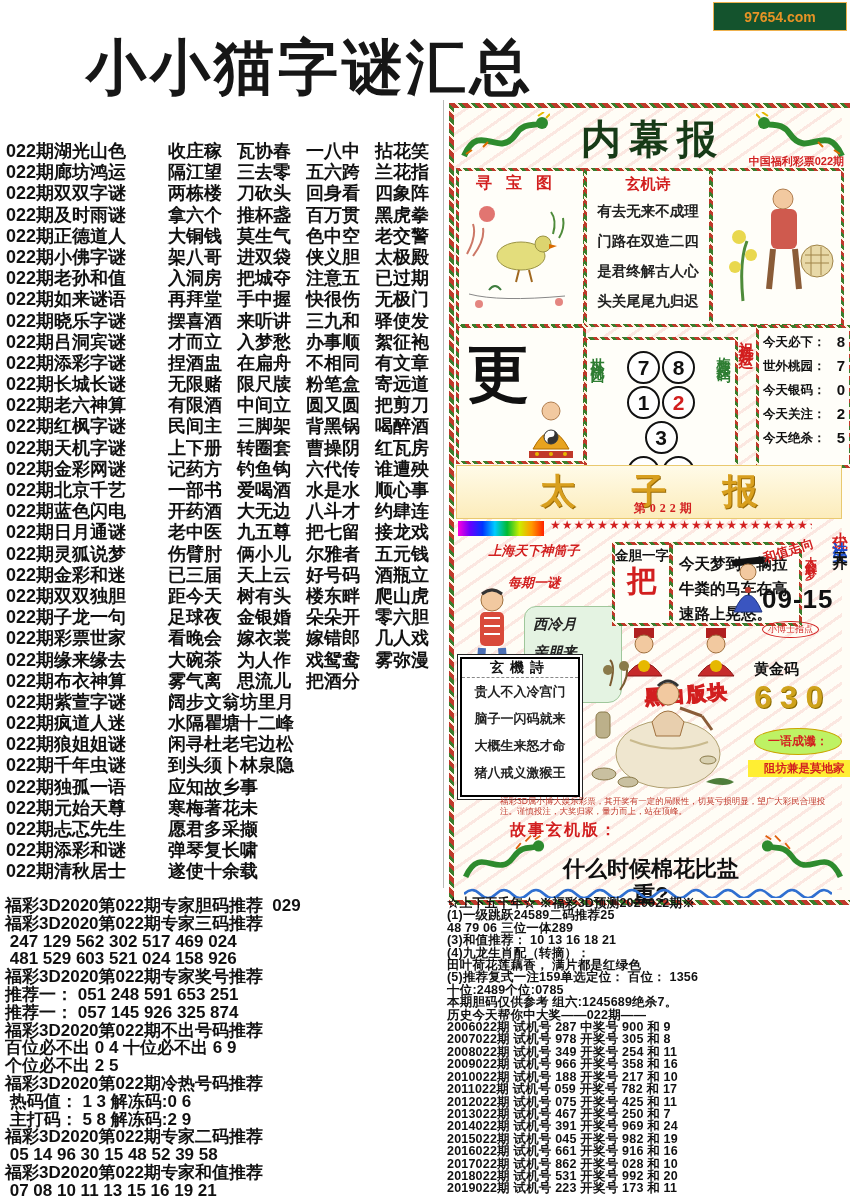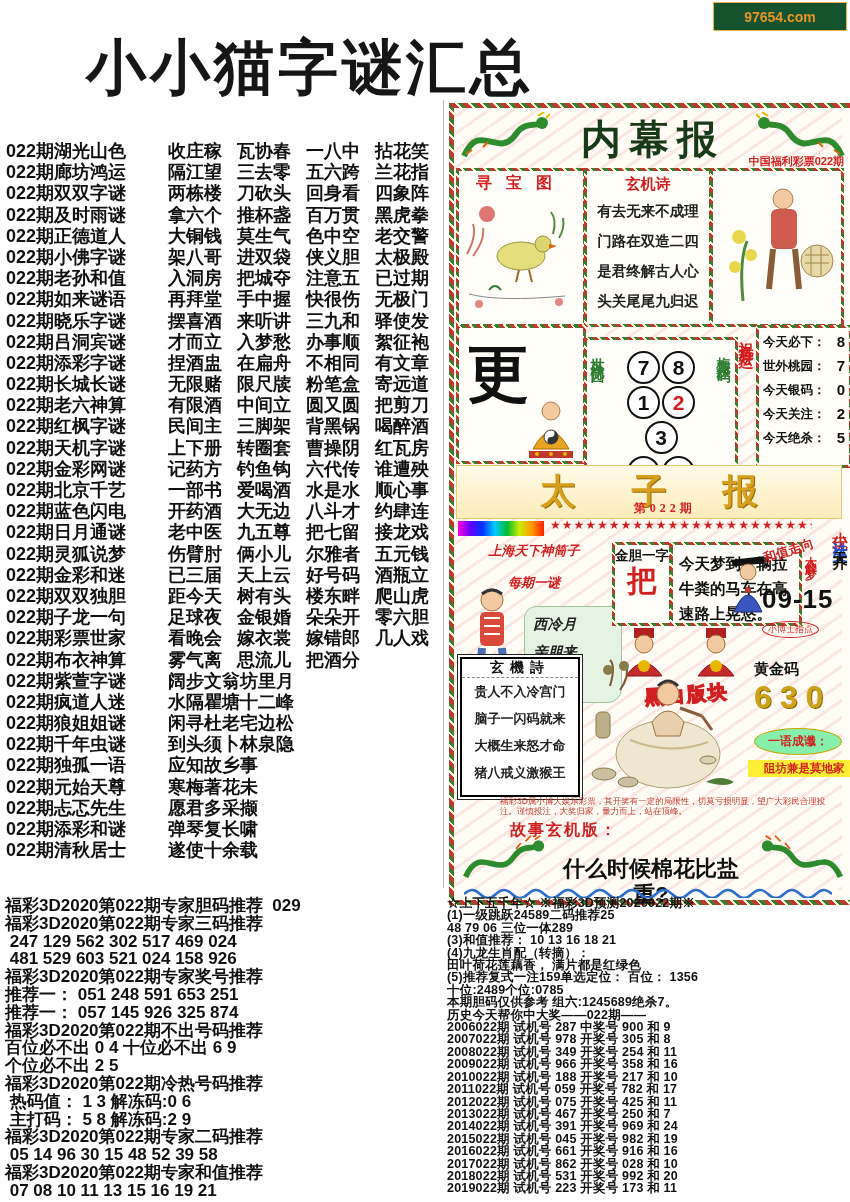--- a/index.html
+++ b/index.html
@@ -72,21 +72,21 @@
   .trend-range{font-size:26px;font-weight:bold;color:#111;letter-spacing:1px;}
   .oval-caption{border:1px solid #d21f1f;border-radius:50%;color:#d21f1f;font-size:9px;
                 padding:1px 5px;display:inline-block;white-space:nowrap;}
   .poem2{position:absolute;left:6px;top:549px;width:116px;height:136px;border:2px solid #000000;
          box-shadow:0 0 0 2px #fff,0 0 0 3px #222;background:#fff;}
   .poem2 .t{font-family:"DejaVu Serif",serif;font-weight:bold;font-size:14px;text-align:center;
             border-bottom:1px dashed #888;letter-spacing:6px;}
   .poem2 .poem-line{font-size:13px;line-height:27px;}
   .gold-label{font-weight:bold;font-size:15px;color:#111;}
   .gold-value{font-size:32px;font-weight:bold;color:#cfa21b;letter-spacing:8px;text-shadow:1px 1px 0 #8a6a00;}
-  .proverb-oval{background:#86efac;border:1px solid #caa400;border-radius:50%;color:#d21f1f;
+  .proverb-oval{background:#bef264;border:1px solid #caa400;border-radius:50%;color:#d21f1f;
                 font-weight:bold;font-size:12px;text-align:center;padding:4px 2px;}
   .hl-text{background:#ffee33;color:#d21f1f;font-weight:bold;font-size:11.5px;padding:1px 16px;white-space:nowrap;}
   .fine-print{position:absolute;left:46px;top:688px;width:330px;color:#c23b2e;font-size:8.5px;line-height:10px;}
   .story-label{position:absolute;left:56px;top:712px;color:#d21f1f;font-weight:bold;font-size:16px;letter-spacing:2px;}
   .story-riddle{position:absolute;left:92px;top:748px;width:210px;font-size:22px;font-weight:bold;
                 text-align:center;line-height:26px;}
   .waves{position:absolute;bottom:2px;left:10px;}
   
   #bottom-left{position:absolute;left:5px;top:897px;width:436px;font-weight:bold;font-size:17px;
                line-height:17.8px;white-space:pre;}
@@ -119,20 +119,21 @@
       <div class="riddle-row"><span class="r-name">022期天机字谜</span><span class="r-p">上下册</span><span class="r-p">转圈套</span><span class="r-p">曹操阴</span><span class="r-p">红瓦房</span></div>
       <div class="riddle-row"><span class="r-name">022期金彩网谜</span><span class="r-p">记药方</span><span class="r-p">钓鱼钩</span><span class="r-p">六代传</span><span class="r-p">谁遭殃</span></div>
       <div class="riddle-row"><span class="r-name">022期北京千艺</span><span class="r-p">一部书</span><span class="r-p">爱喝酒</span><span class="r-p">水是水</span><span class="r-p">顺心事</span></div>
       <div class="riddle-row"><span class="r-name">022期蓝色闪电</span><span class="r-p">开药酒</span><span class="r-p">大无边</span><span class="r-p">八斗才</span><span class="r-p">约肆连</span></div>
       <div class="riddle-row"><span class="r-name">022期日月通谜</span><span class="r-p">老中医</span><span class="r-p">九五尊</span><span class="r-p">把七留</span><span class="r-p">接龙戏</span></div>
       <div class="riddle-row"><span class="r-name">022期灵狐说梦</span><span class="r-p">伤臂肘</span><span class="r-p">俩小儿</span><span class="r-p">尔雅者</span><span class="r-p">五元钱</span></div>
       <div class="riddle-row"><span class="r-name">022期金彩和迷</span><span class="r-p">已三届</span><span class="r-p">天上云</span><span class="r-p">好号码</span><span class="r-p">酒瓶立</span></div>
       <div class="riddle-row"><span class="r-name">022期双双独胆</span><span class="r-p">距今天</span><span class="r-p">树有头</span><span class="r-p">楼东畔</span><span class="r-p">爬山虎</span></div>
       <div class="riddle-row"><span class="r-name">022期子龙一句</span><span class="r-p">足球夜</span><span class="r-p">金银婚</span><span class="r-p">朵朵开</span><span class="r-p">零六胆</span></div>
       <div class="riddle-row"><span class="r-name">022期彩票世家</span><span class="r-p">看晚会</span><span class="r-p">嫁衣裳</span><span class="r-p">嫁错郎</span><span class="r-p">几人戏</span></div>
+      <div class="riddle-row"><span class="r-name">022期缘来缘去</span><span class="r-p">大碗茶</span><span class="r-p">为人作</span><span class="r-p">戏鸳鸯</span><span class="r-p">雾弥漫</span></div>
       <div class="riddle-row"><span class="r-name">022期布衣神算</span><span class="r-p">雾气离</span><span class="r-p">思流儿</span><span class="r-p">把酒分</span></div>
       <div class="riddle-row"><span class="r-name">022期紫萱字谜</span><span>阔步文翁坊里月</span></div>
       <div class="riddle-row"><span class="r-name">022期疯道人迷</span><span>水隔瞿塘十二峰</span></div>
       <div class="riddle-row"><span class="r-name">022期狼姐姐谜</span><span>闲寻杜老宅边松</span></div>
       <div class="riddle-row"><span class="r-name">022期千年虫谜</span><span>到头须卜林泉隐</span></div>
       <div class="riddle-row"><span class="r-name">022期独孤一语</span><span>应知故乡事</span></div>
       <div class="riddle-row"><span class="r-name">022期元始天尊</span><span>寒梅著花未</span></div>
       <div class="riddle-row"><span class="r-name">022期忐忑先生</span><span>愿君多采撷</span></div>
       <div class="riddle-row"><span class="r-name">022期添彩和谜</span><span>弹琴复长啸</span></div>
       <div class="riddle-row"><span class="r-name">022期清秋居士</span><span>遂使十余载</span></div>

